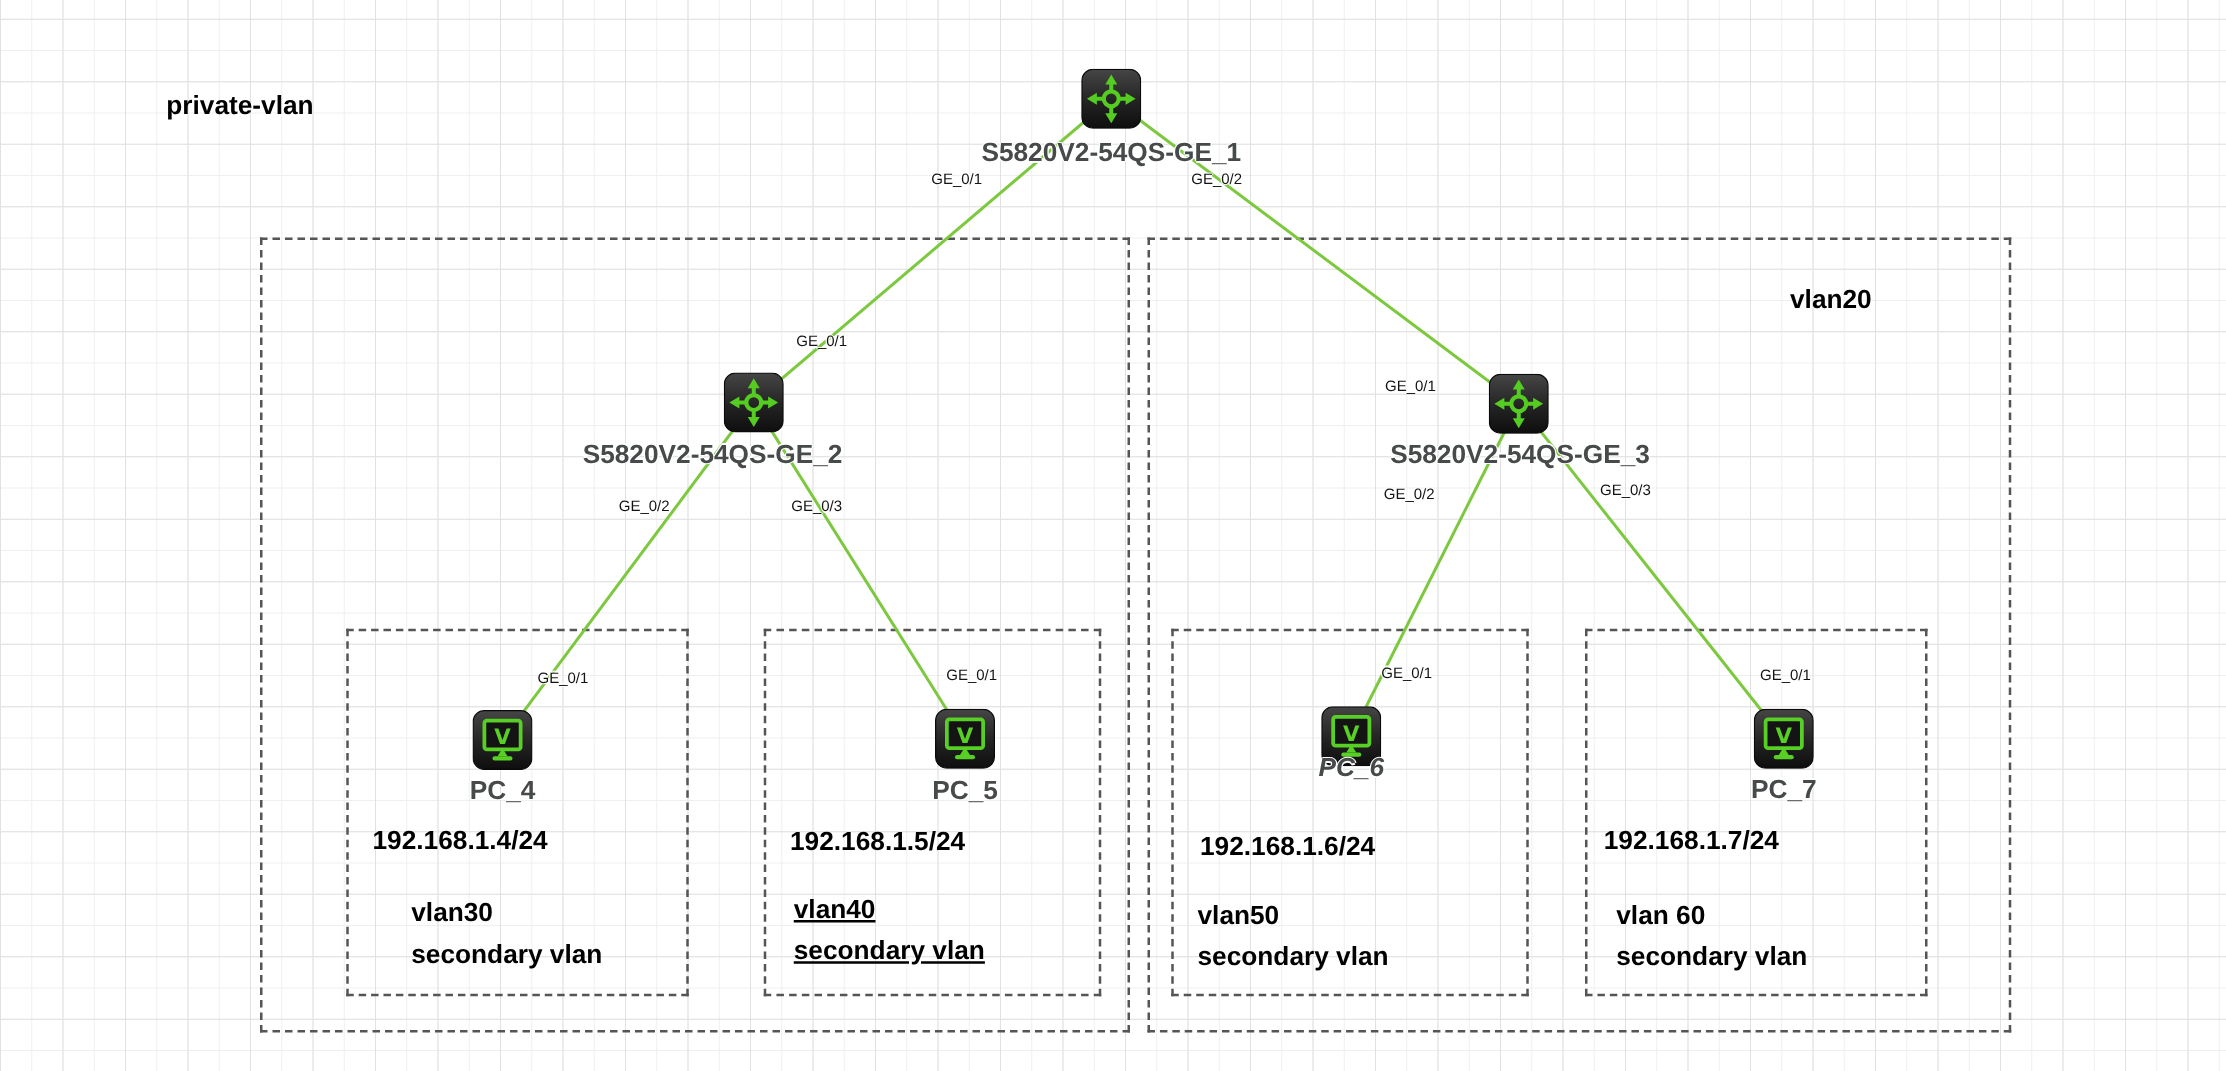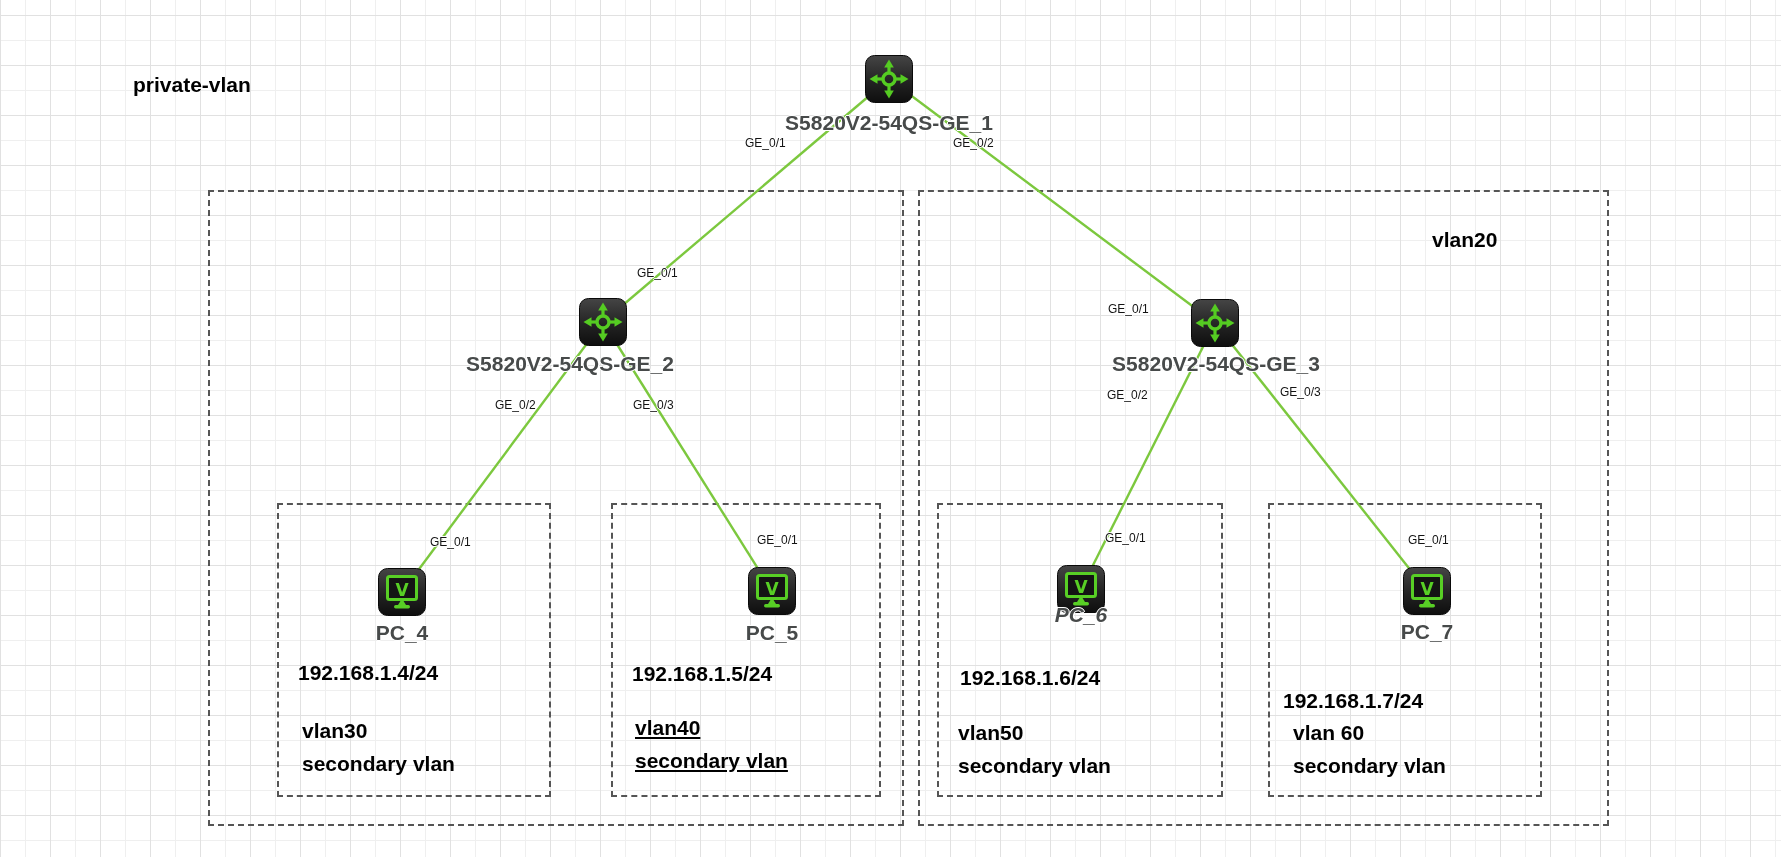--- a/index.html
+++ b/index.html
@@ -208,23 +208,23 @@
   <div class="port" style="left:1107px; top:388px;">GE_0/2</div>
   <div class="port" style="left:1280px; top:385px;">GE_0/3</div>
   <div class="port" style="left:430px; top:535px;">GE_0/1</div>
   <div class="port" style="left:757px; top:533px;">GE_0/1</div>
   <div class="port" style="left:1105px; top:531px;">GE_0/1</div>
   <div class="port" style="left:1408px; top:533px;">GE_0/1</div>
 
   <div class="biglabel" style="left:298px; top:656px;">192.168.1.4/24</div>
   <div class="biglabel" style="left:632px; top:657px;">192.168.1.5/24</div>
   <div class="biglabel" style="left:960px; top:661px;">192.168.1.6/24</div>
-  <div class="biglabel" style="left:1283px; top:684px;">192.168.1.7/24</div>
-
-  <div class="biglabel" style="left:302px; top:714px; line-height:33px;">
+  <div class="biglabel" style="left:1283px; top:656px;">192.168.1.7/24</div>
+
+  <div class="biglabel" style="left:302px; top:714px; line-height:33px;padding-left:27px;">
     <span class="line">vlan30</span>
     <span class="line">secondary vlan</span>
   </div>
   <div class="biglabel" style="left:635px; top:711px; line-height:33px;text-decoration:underline;">
     <span class="line">vlan40</span>
     <span class="line">secondary vlan</span>
   </div>
   <div class="biglabel" style="left:958px; top:716px; line-height:33px;">
     <span class="line">vlan50</span>
     <span class="line">secondary vlan</span>

